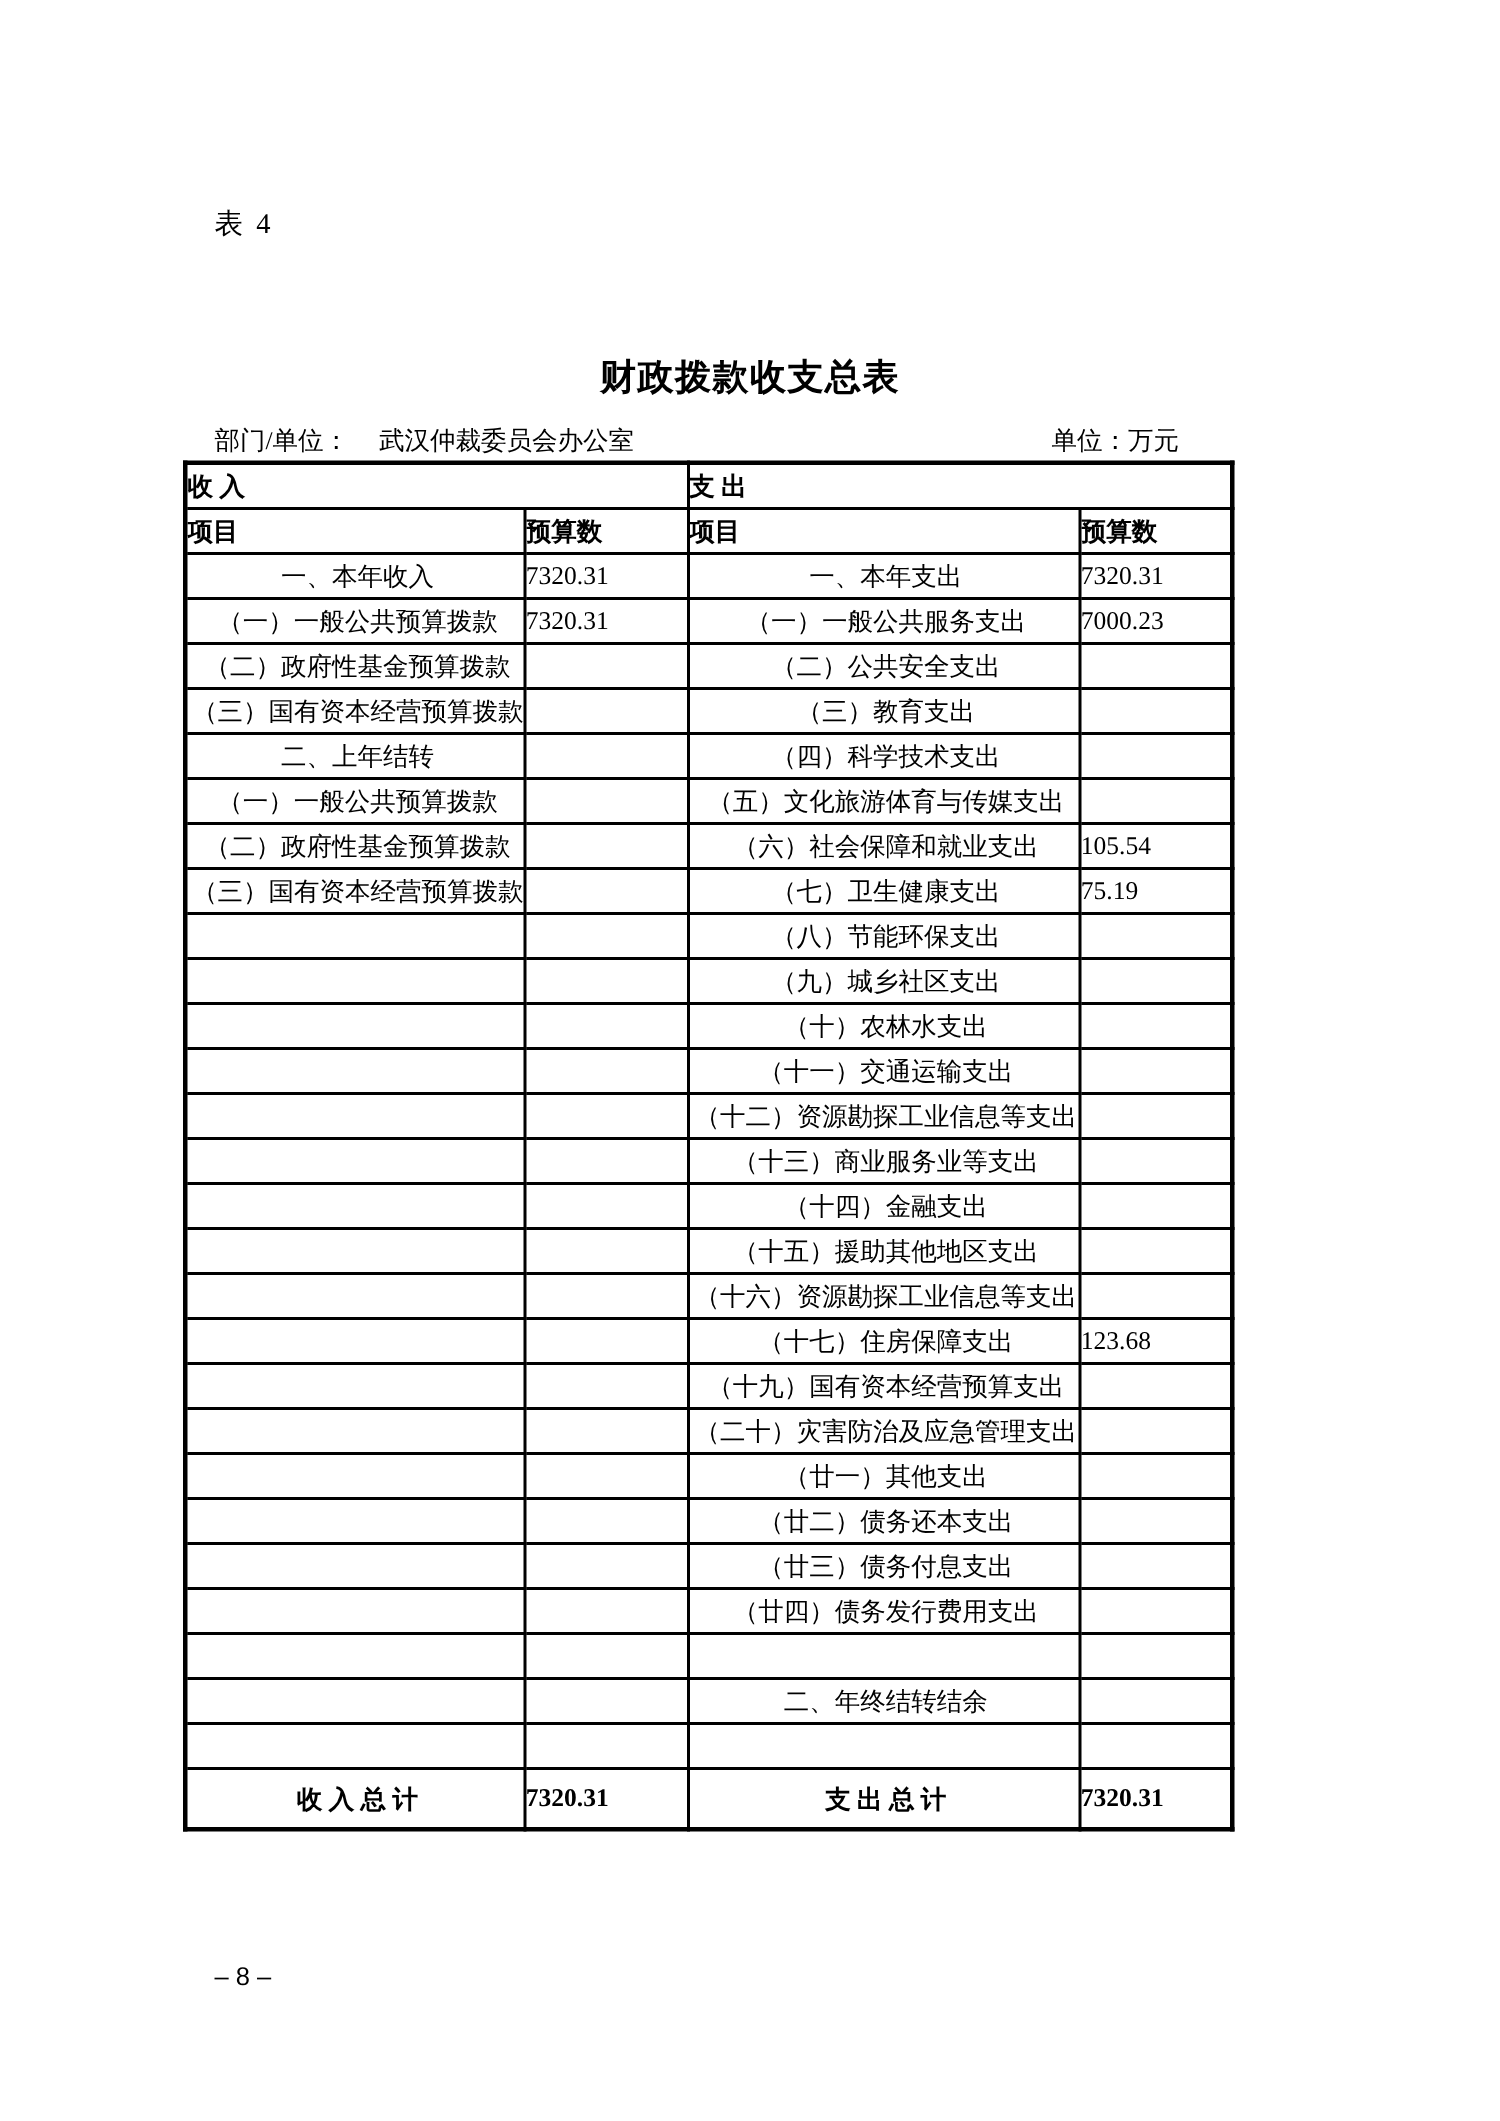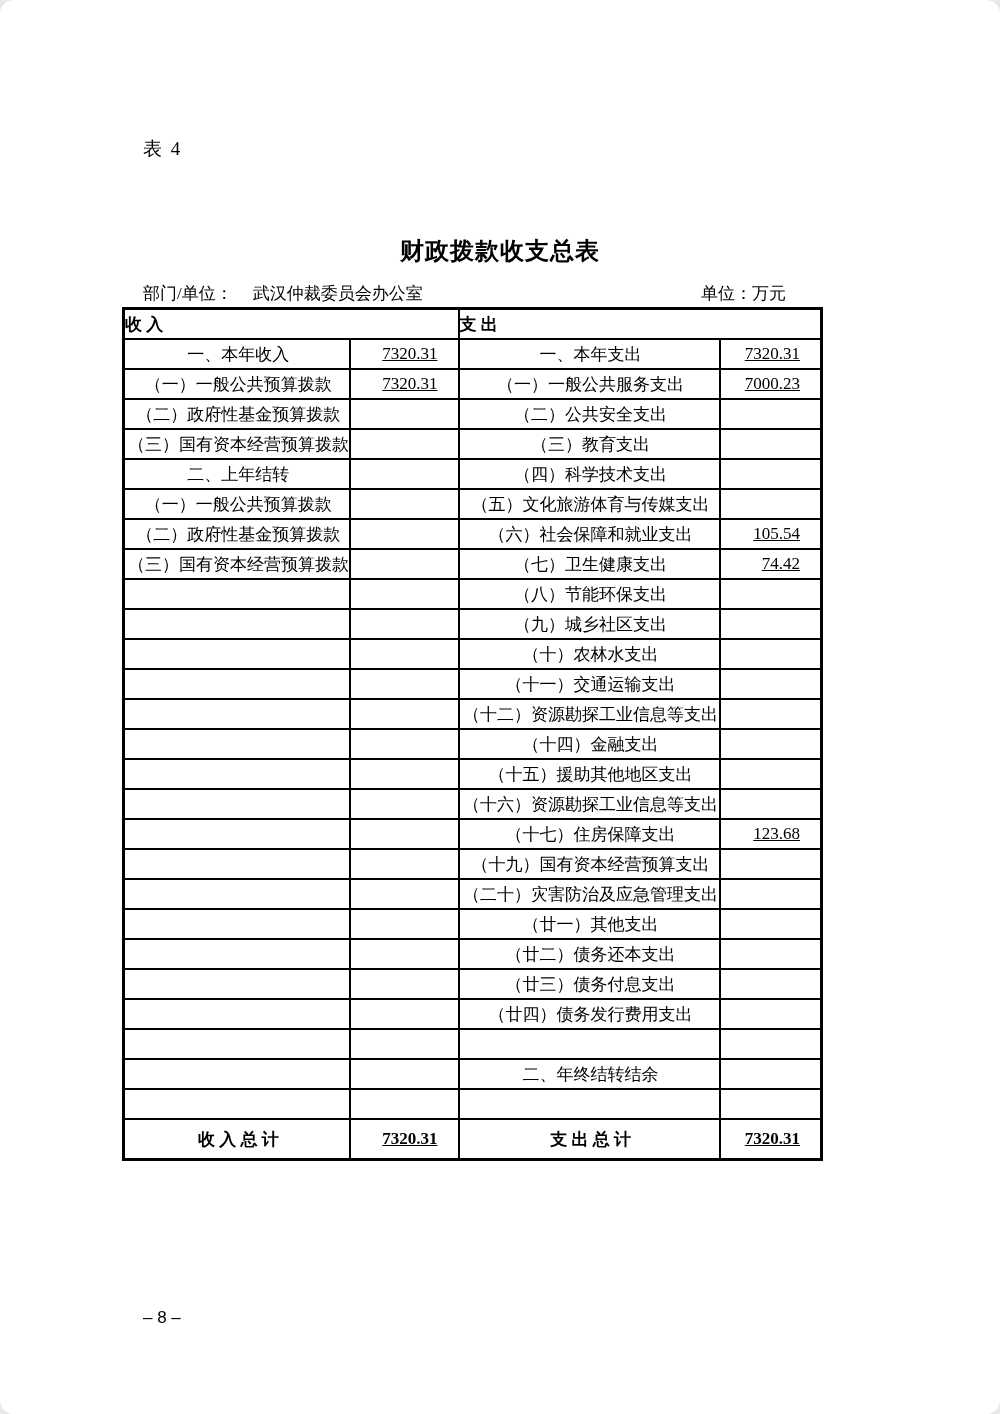--- a/index.html
+++ b/index.html
@@ -5,21 +5,20 @@
   html, body { margin: 0; padding: 0; background: #e8e8e8; }
   .page {
     position: relative;
     width: 1000px;
     height: 1414px;
     margin: 0 auto;
     background: #ffffff;
     color: #000000;
     font-family: "Liberation Serif", "DejaVu Serif", serif;
     overflow: hidden;
-    border-radius: 14px;
   }
   .table-label {
     position: absolute;
     left: 143px;
     top: 136px;
     font-size: 19px;
     letter-spacing: 2px;
   }
   .doc-title {
     position: absolute;
@@ -64,21 +63,21 @@
     padding: 0;
     overflow: hidden;
     white-space: nowrap;
     vertical-align: middle;
   }
   .budget-table thead th {
     font-weight: bold;
     text-align: left;
   }
   .budget-table td.label { text-align: center; padding-left: 3px; }
-  .budget-table td.num   { text-align: right; padding-right: 20px; text-decoration: underline; }
+  .budget-table td.num   { padding-right: 20px; }
   .total-row td { height: 38px; font-weight: bold; }
 
   .page-footer {
     position: absolute;
     left: 143px;
     top: 1308px;
     font-size: 17px;
     font-family: "Liberation Sans", "DejaVu Sans", sans-serif;
   }
 </style>
@@ -103,20 +102,26 @@
       <col style="width:226px">
       <col style="width:109px">
       <col style="width:261px">
       <col style="width:102px">
     </colgroup>
     <thead>
       <tr>
         <th colspan="2">收 入</th>
         <th colspan="2">支 出</th>
       </tr>
+      <tr>
+        <th>项目</th>
+        <th>预算数</th>
+        <th>项目</th>
+        <th>预算数</th>
+      </tr>
     </thead>
     <tbody id="rows-body">
         <tr>
           <td class="label">一、本年收入</td>
           <td class="num">7320.31</td>
           <td class="label">一、本年支出</td>
           <td class="num">7320.31</td>
         </tr>
         <tr>
           <td class="label">（一）一般公共预算拨款</td>
@@ -151,21 +156,21 @@
         <tr>
           <td class="label">（二）政府性基金预算拨款</td>
           <td class="num"></td>
           <td class="label">（六）社会保障和就业支出</td>
           <td class="num">105.54</td>
         </tr>
         <tr>
           <td class="label">（三）国有资本经营预算拨款</td>
           <td class="num"></td>
           <td class="label">（七）卫生健康支出</td>
-          <td class="num">74.42</td>
+          <td class="num">75.19</td>
         </tr>
         <tr>
           <td class="label"></td>
           <td class="num"></td>
           <td class="label">（八）节能环保支出</td>
           <td class="num"></td>
         </tr>
         <tr>
           <td class="label"></td>
           <td class="num"></td>
@@ -181,20 +186,26 @@
         <tr>
           <td class="label"></td>
           <td class="num"></td>
           <td class="label">（十一）交通运输支出</td>
           <td class="num"></td>
         </tr>
         <tr>
           <td class="label"></td>
           <td class="num"></td>
           <td class="label">（十二）资源勘探工业信息等支出</td>
+          <td class="num"></td>
+        </tr>
+        <tr>
+          <td class="label"></td>
+          <td class="num"></td>
+          <td class="label">（十三）商业服务业等支出</td>
           <td class="num"></td>
         </tr>
         <tr>
           <td class="label"></td>
           <td class="num"></td>
           <td class="label">（十四）金融支出</td>
           <td class="num"></td>
         </tr>
         <tr>
           <td class="label"></td>

